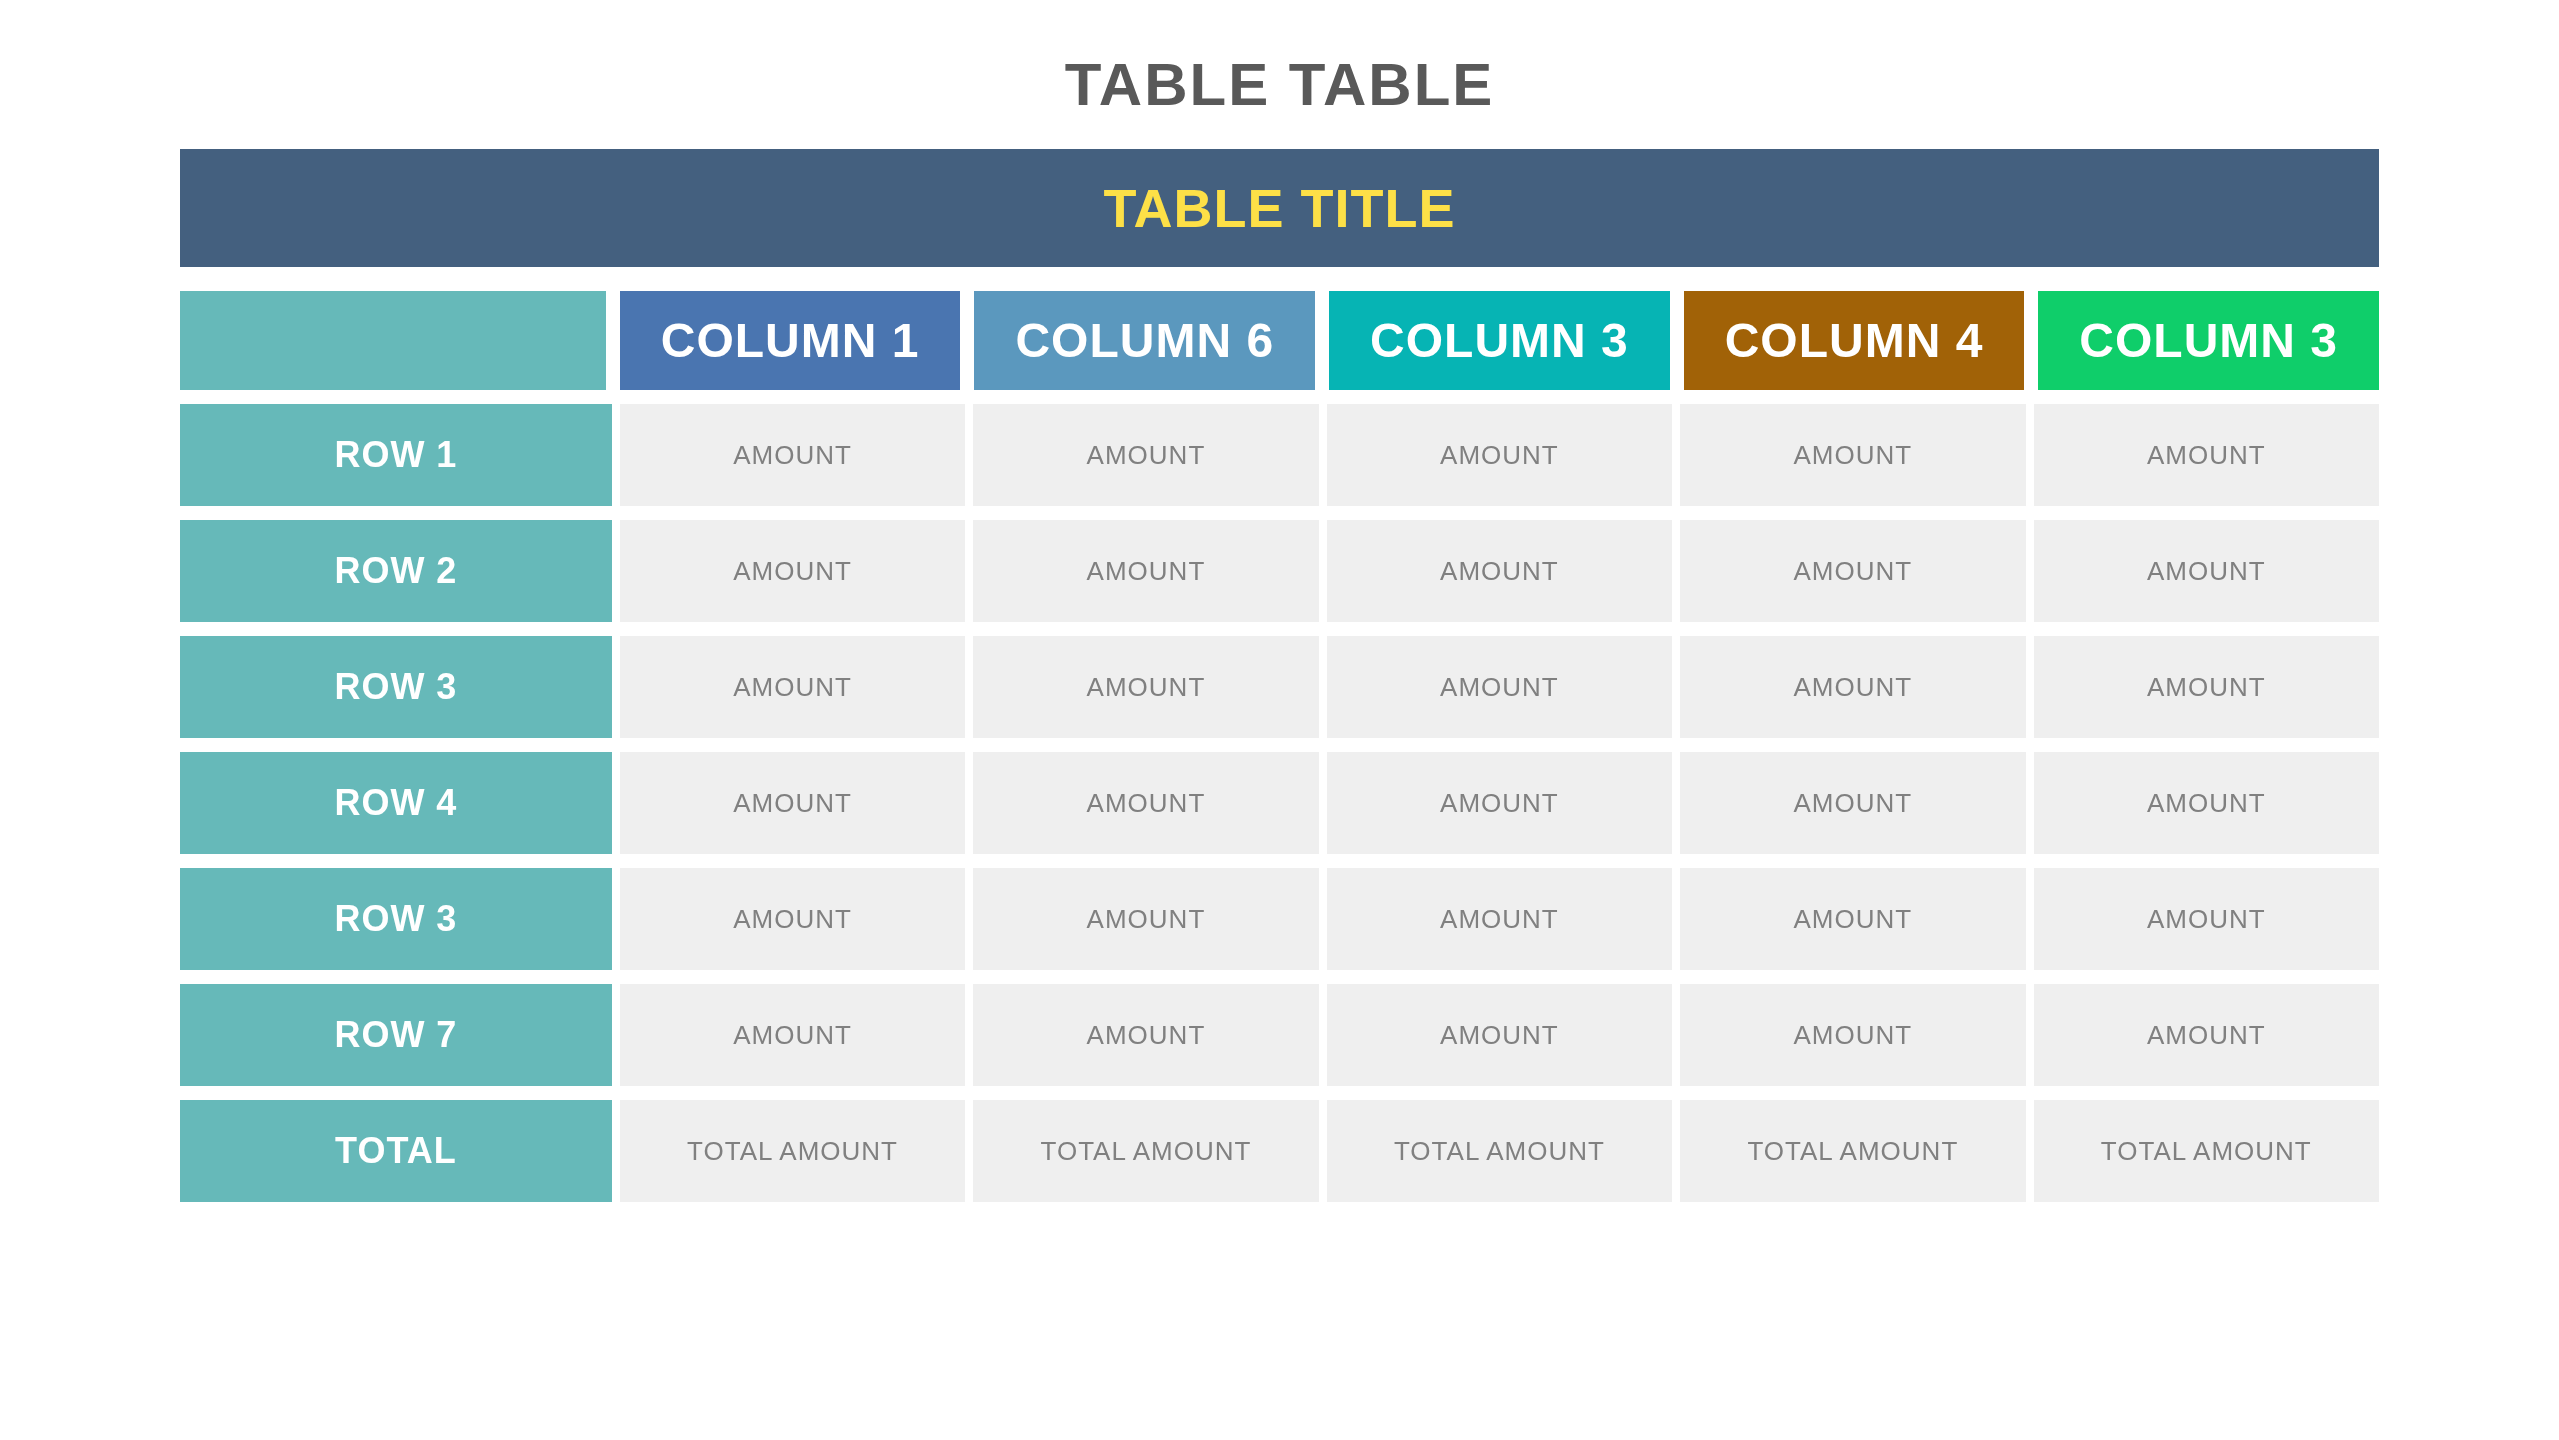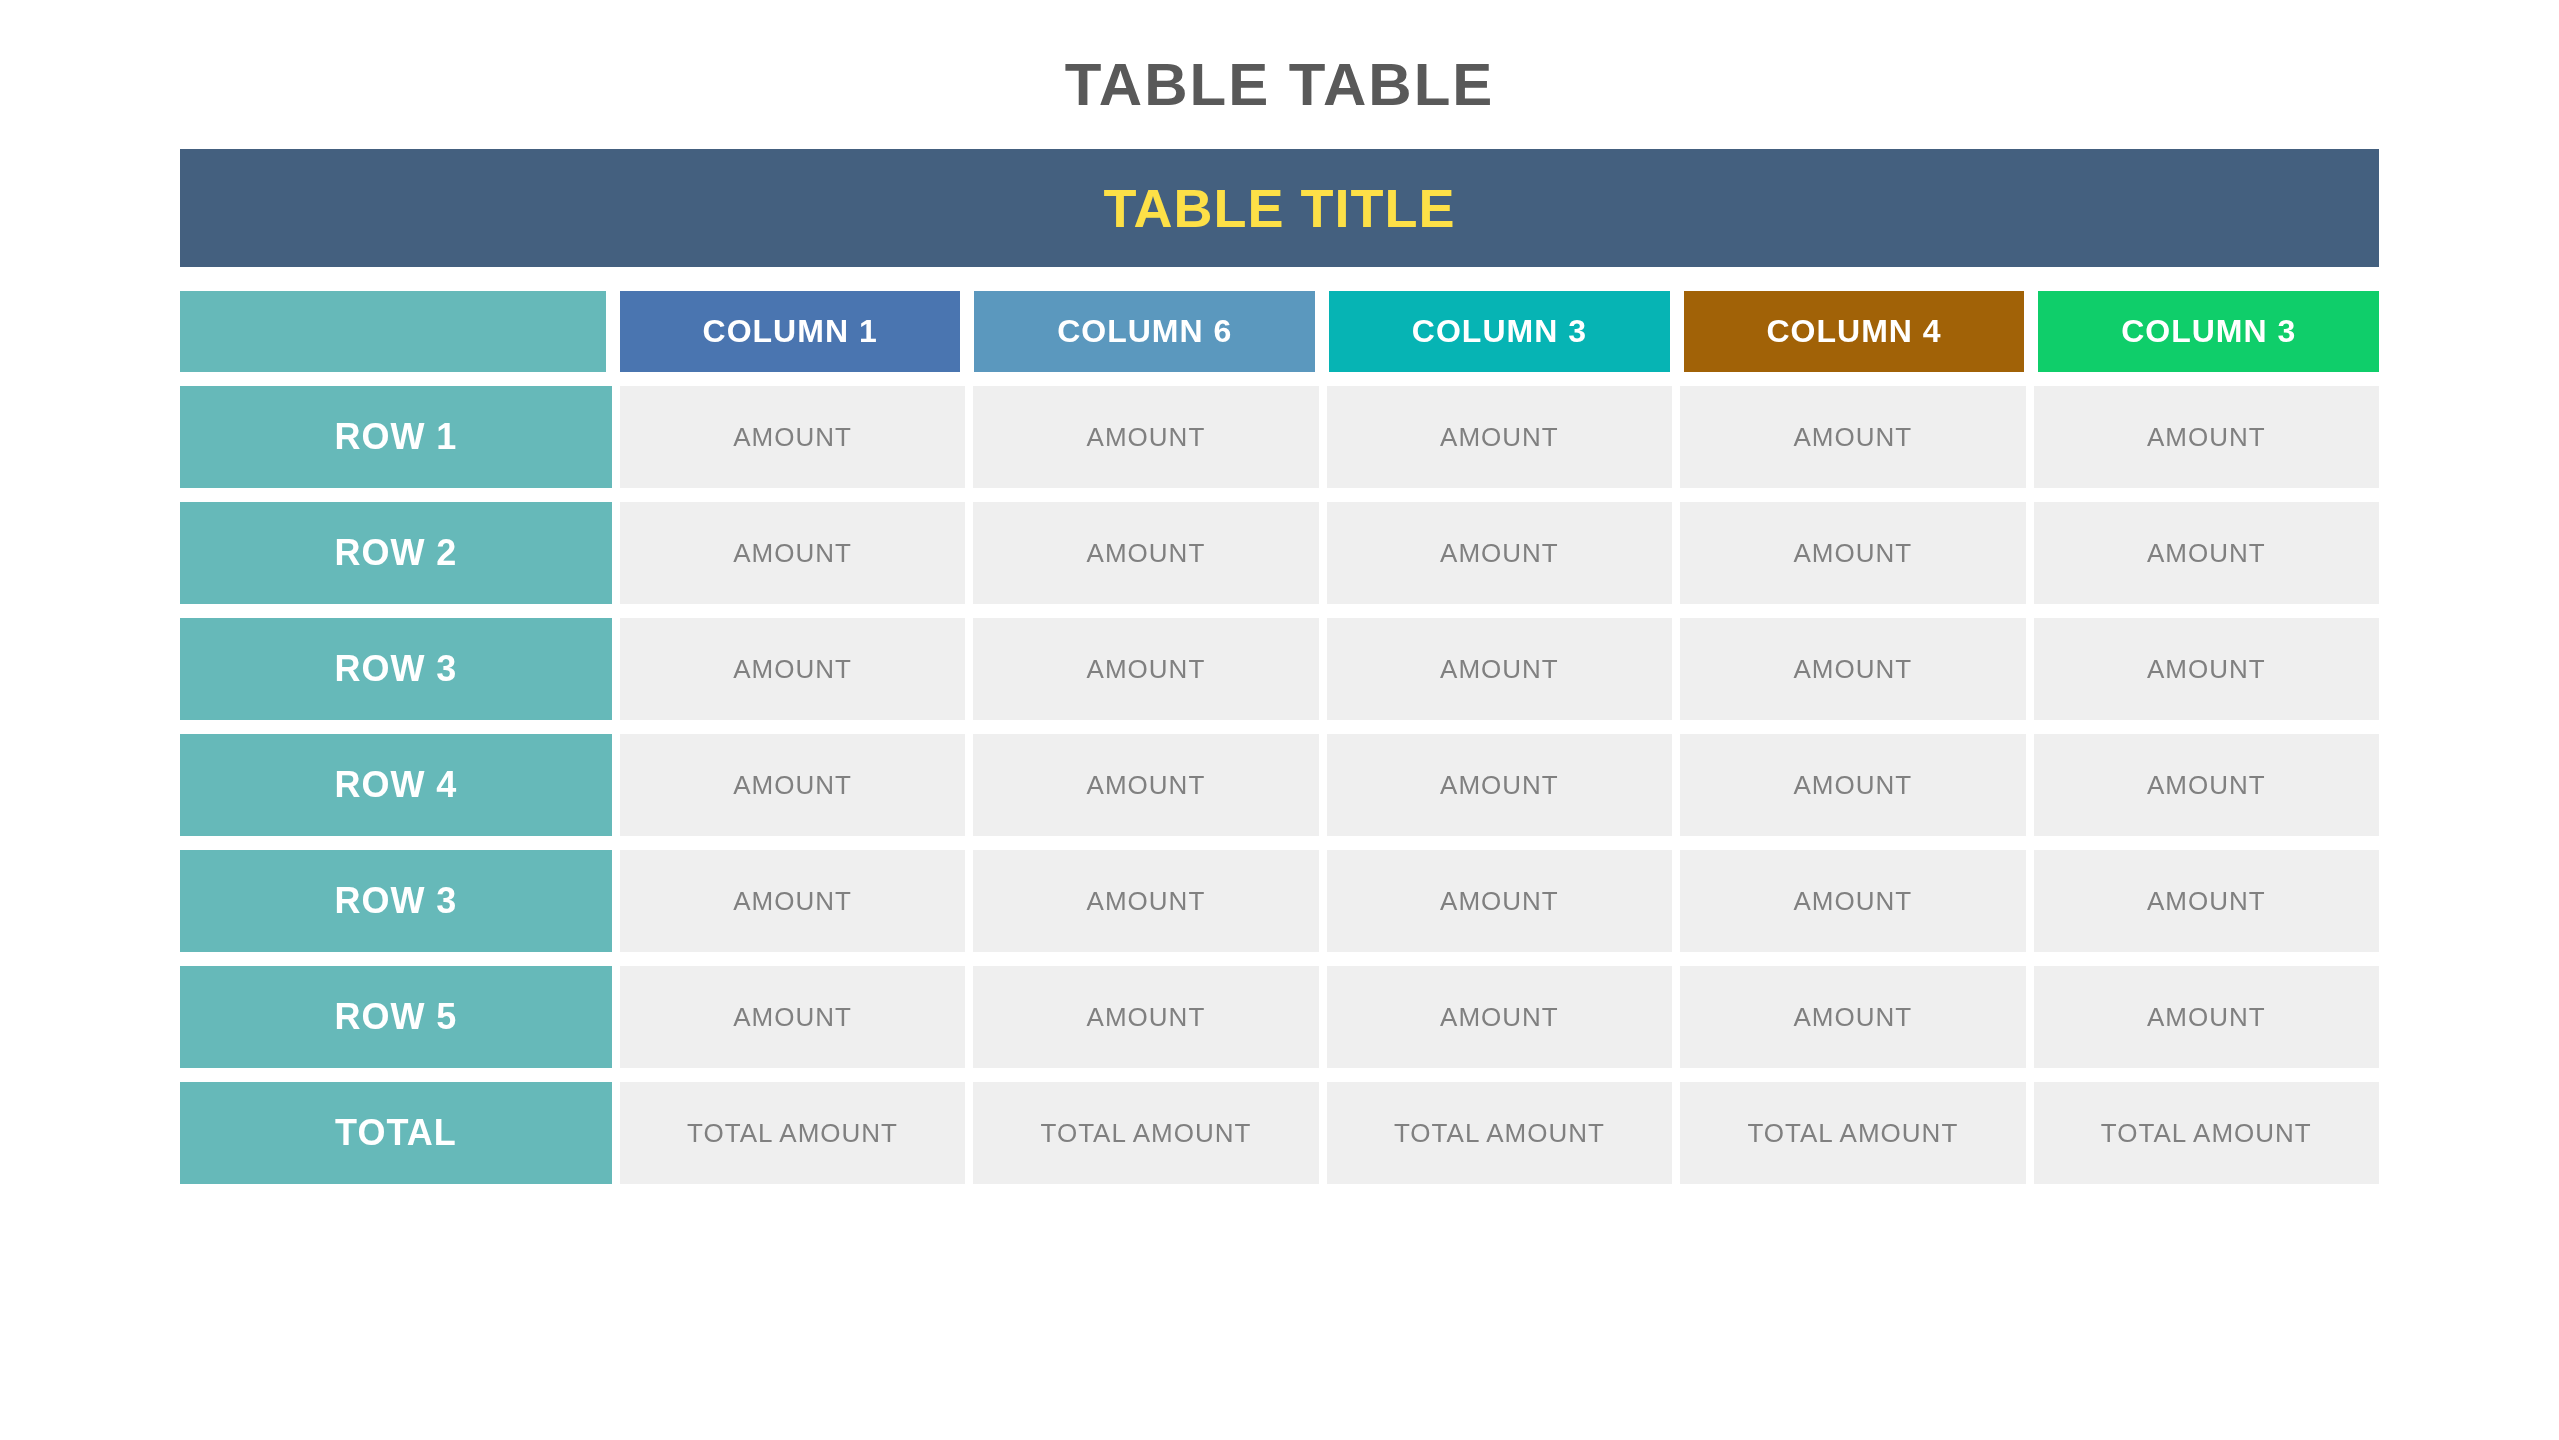--- a/index.html
+++ b/index.html
@@ -38,21 +38,21 @@
     padding: 28px 8px;
   }
   .header-row {
     margin-top: 24px;
     display: grid;
     grid-template-columns: 1.25fr 1fr 1fr 1fr 1fr 1fr;
     gap: 14px;
   }
   .header-cell {
     color: #ffffff;
-    font-size: 32px;
+    font-size: 48px;
     font-weight: 700;
     letter-spacing: 1px;
     text-align: center;
     padding: 22px 0;
   }
   .data-row {
     margin-top: 14px;
     display: grid;
     grid-template-columns: 1.25fr 1fr 1fr 1fr 1fr 1fr;
     gap: 8px;
@@ -139,21 +139,21 @@
     <div class="data-row">
       <div class="row-label">ROW 3</div>
       <div class="data-cell">AMOUNT</div>
       <div class="data-cell">AMOUNT</div>
       <div class="data-cell">AMOUNT</div>
       <div class="data-cell">AMOUNT</div>
       <div class="data-cell">AMOUNT</div>
     </div>
 
     <div class="data-row">
-      <div class="row-label">ROW 5</div>
+      <div class="row-label">ROW 7</div>
       <div class="data-cell">AMOUNT</div>
       <div class="data-cell">AMOUNT</div>
       <div class="data-cell">AMOUNT</div>
       <div class="data-cell">AMOUNT</div>
       <div class="data-cell">AMOUNT</div>
     </div>
 
     <div class="data-row">
       <div class="row-label">TOTAL</div>
       <div class="data-cell">TOTAL AMOUNT</div>

